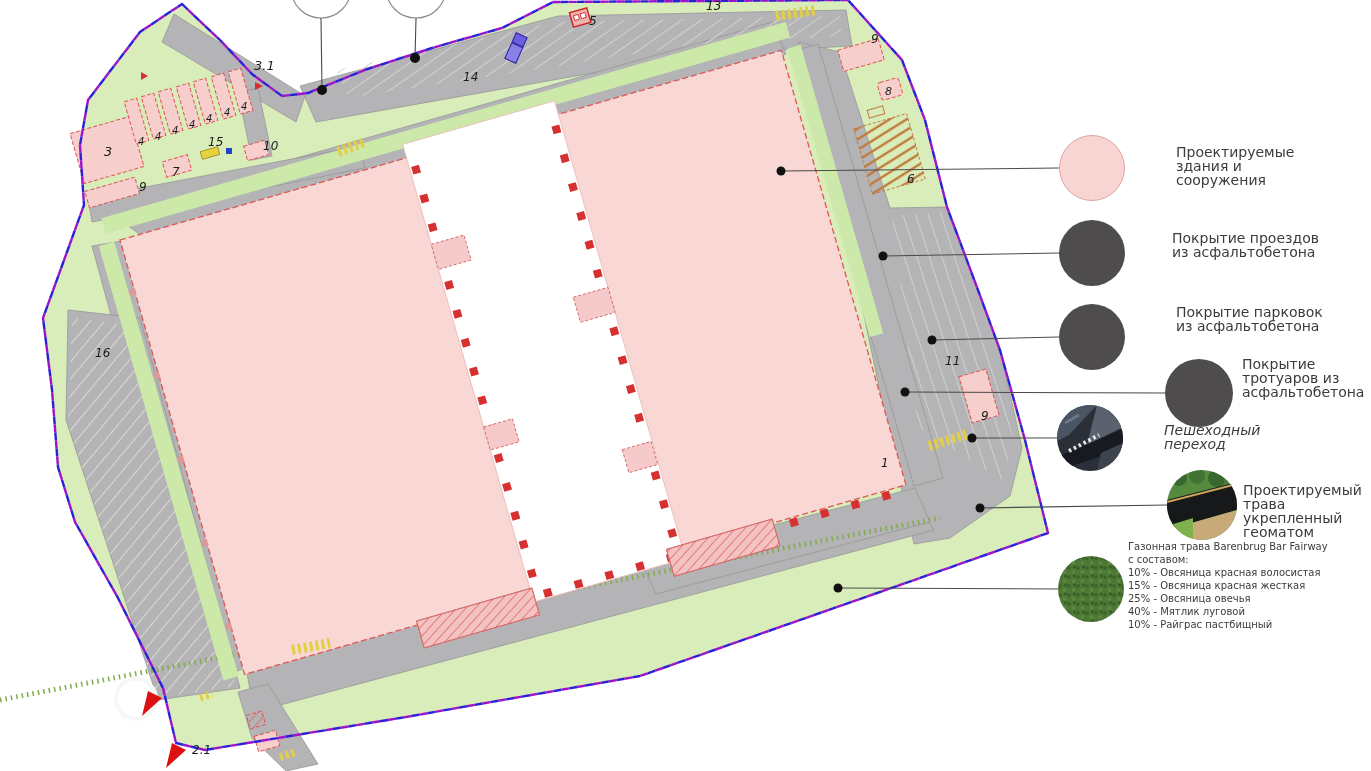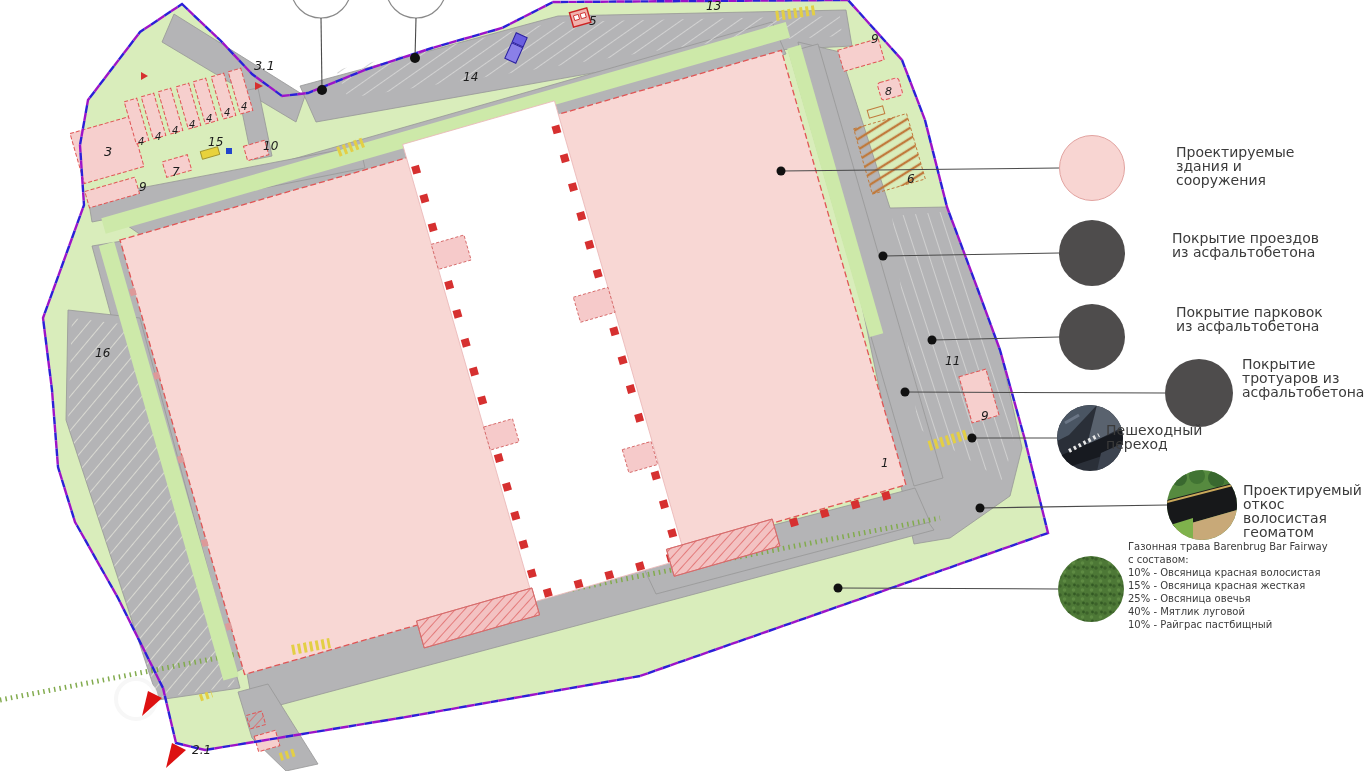--- a/index.html
+++ b/index.html
@@ -258,24 +258,24 @@
   <div class="legend-text" style="left:1176px;top:145px;">Проектируемые
 здания и
 сооружения</div>
   <div class="legend-text" style="left:1172px;top:231px;">Покрытие проездов
 из асфальтобетона</div>
   <div class="legend-text" style="left:1176px;top:305px;">Покрытие парковок
 из асфальтобетона</div>
   <div class="legend-text" style="left:1242px;top:357px;">Покрытие
 тротуаров из
 асфальтобетона</div>
-  <div class="legend-text" style="left:1106px;top:423px;">Пешеходный
+  <div class="legend-text" style="left:1164px;top:423px;font-style:italic;">Пешеходный
 переход</div>
   <div class="legend-text" style="left:1243px;top:483px;">Проектируемый
-откос волосистая
+трава укрепленный
 геоматом</div>
   <div class="legend-text small" style="left:1128px;top:540px;">Газонная трава Barenbrug Bar Fairway
 с составом:
 10% - Овсяница красная волосистая
 15% - Овсяница красная жесткая
 25% - Овсяница овечья
 40% - Мятлик луговой
 10% - Райграс пастбищный</div>
 </div>
 

